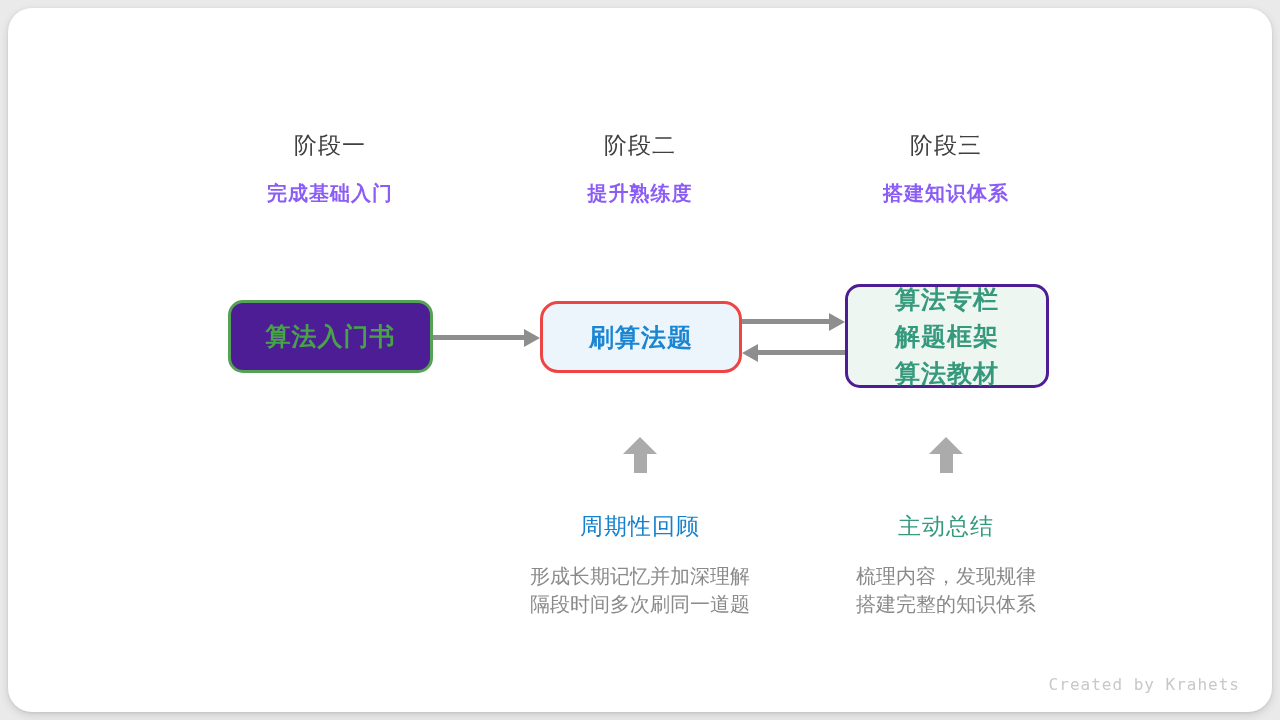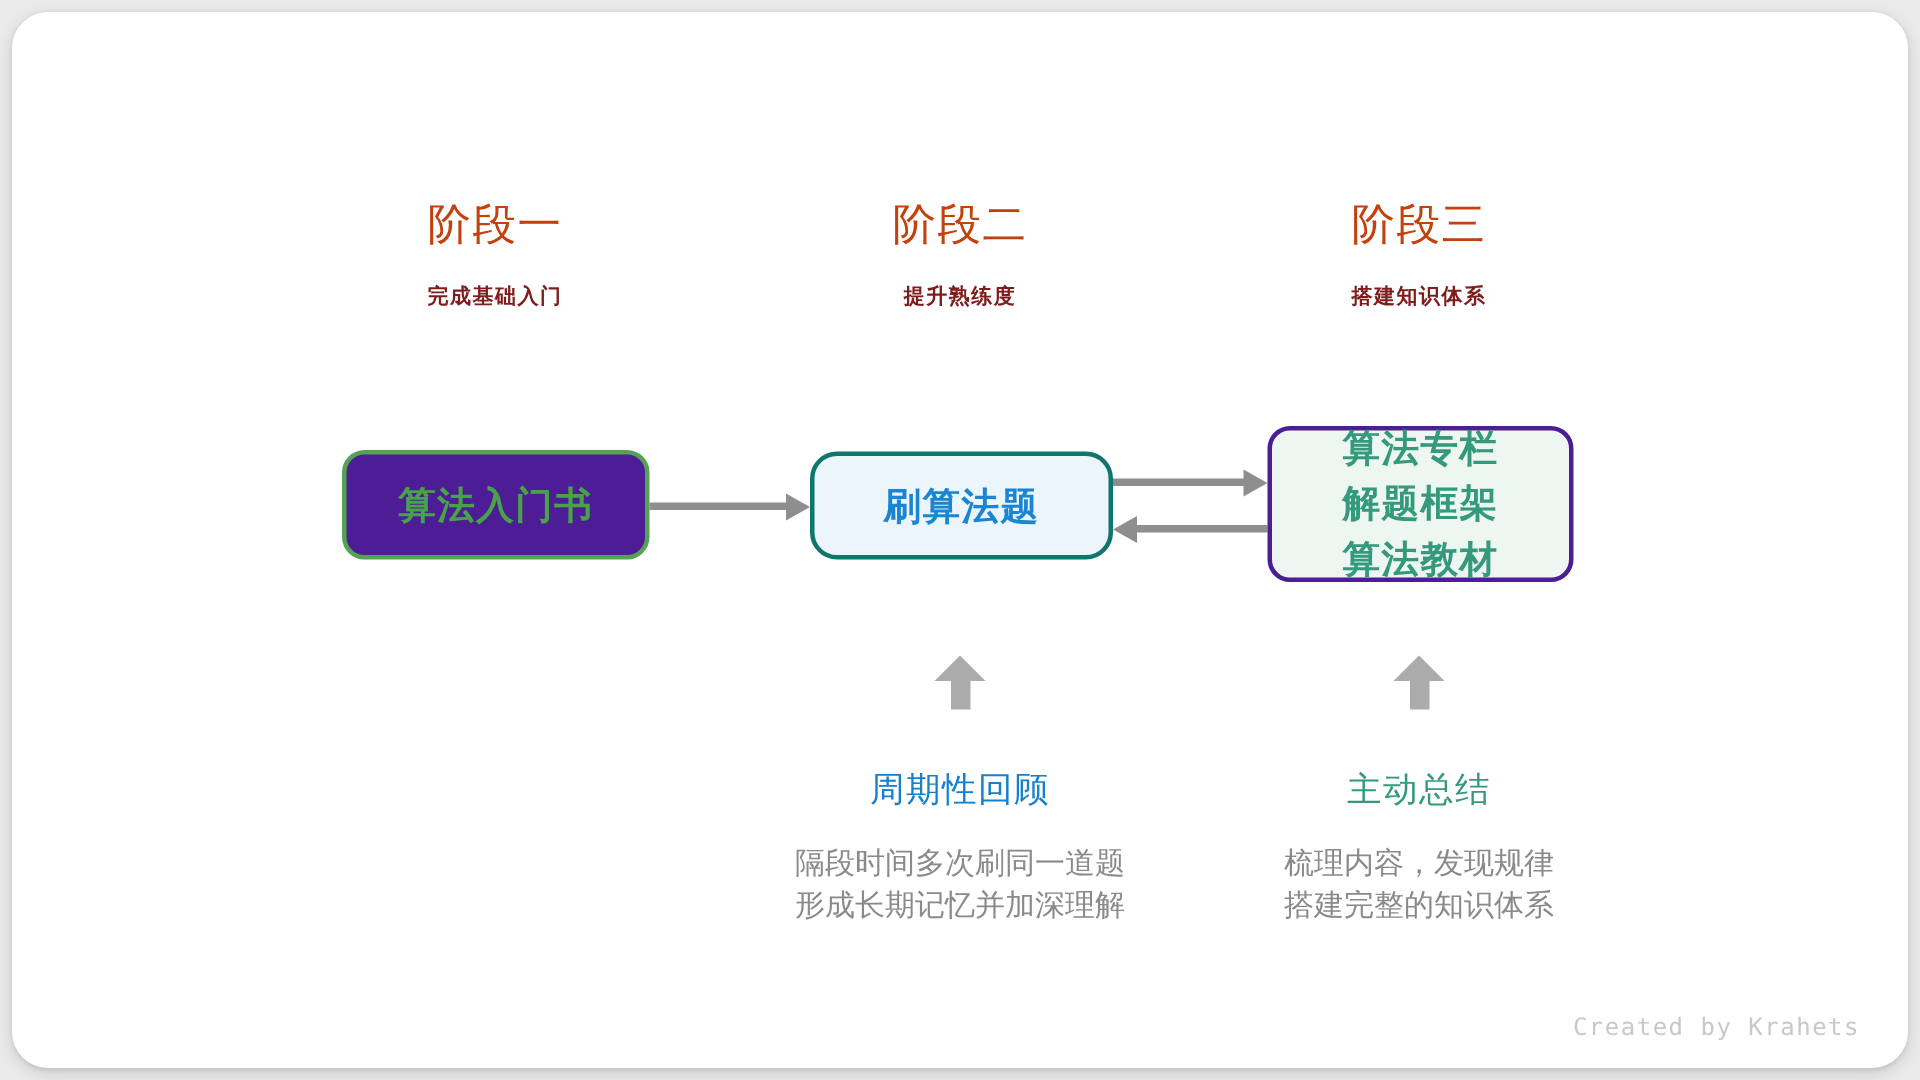--- a/index.html
+++ b/index.html
@@ -19,29 +19,29 @@
     box-shadow: 0 3px 10px rgba(0,0,0,0.13), 0 1px 3px rgba(0,0,0,0.08);
   }
   
   .stage-header {
     position: absolute;
     width: 320px;
     text-align: center;
     z-index: 2;
   }
   .stage-label {
-    font-size: 29px;
-    color: #c2410c;
+    font-size: 23px;
+    color: #404040;
     letter-spacing: 1px;
   }
   .stage-subtitle {
     margin-top: 19px;
-    font-size: 14px;
+    font-size: 20px;
     font-weight: bold;
-    color: #7f1d1d;
+    color: #8b5cf6;
     letter-spacing: 1px;
   }
   .stage-1 { left: 170px; top: 130px; }
   .stage-2 { left: 480px; top: 130px; }
   .stage-3 { left: 786px; top: 130px; }
   
   .node {
     position: absolute;
     z-index: 2;
     display: flex;
@@ -56,21 +56,21 @@
   }
   .node-green {
     left: 228px; top: 300px; width: 205px; height: 73px;
     background: #4c1d95;
     border: 3px solid #55a155;
     color: #48a348;
   }
   .node-blue {
     left: 540px; top: 301px; width: 202px; height: 72px;
     background: #ecf5fc;
-    border: 3px solid #0f766e;
+    border: 3px solid #ef4444;
     color: #1a85d2;
     border-radius: 18px;
   }
   .node-teal {
     left: 845px; top: 284px; width: 204px; height: 104px;
     background: #eef6f2;
     border: 3px solid #4c1d95;
     color: #35997c;
   }
   .node-teal .node-line { line-height: 37px; }
@@ -198,22 +198,22 @@
     <div class="up-stem"></div>
   </div>
   <div class="up-arrow up-arrow-3">
     <div class="up-head"></div>
     <div class="up-stem"></div>
   </div>
 
   <div class="annotation annotation-2">
     <div class="annotation-title blue">周期性回顾</div>
     <div class="annotation-desc">
+      <div>形成长期记忆并加深理解</div>
       <div>隔段时间多次刷同一道题</div>
-      <div>形成长期记忆并加深理解</div>
     </div>
   </div>
   <div class="annotation annotation-3">
     <div class="annotation-title teal">主动总结</div>
     <div class="annotation-desc">
       <div>梳理内容，发现规律</div>
       <div>搭建完整的知识体系</div>
     </div>
   </div>
 

